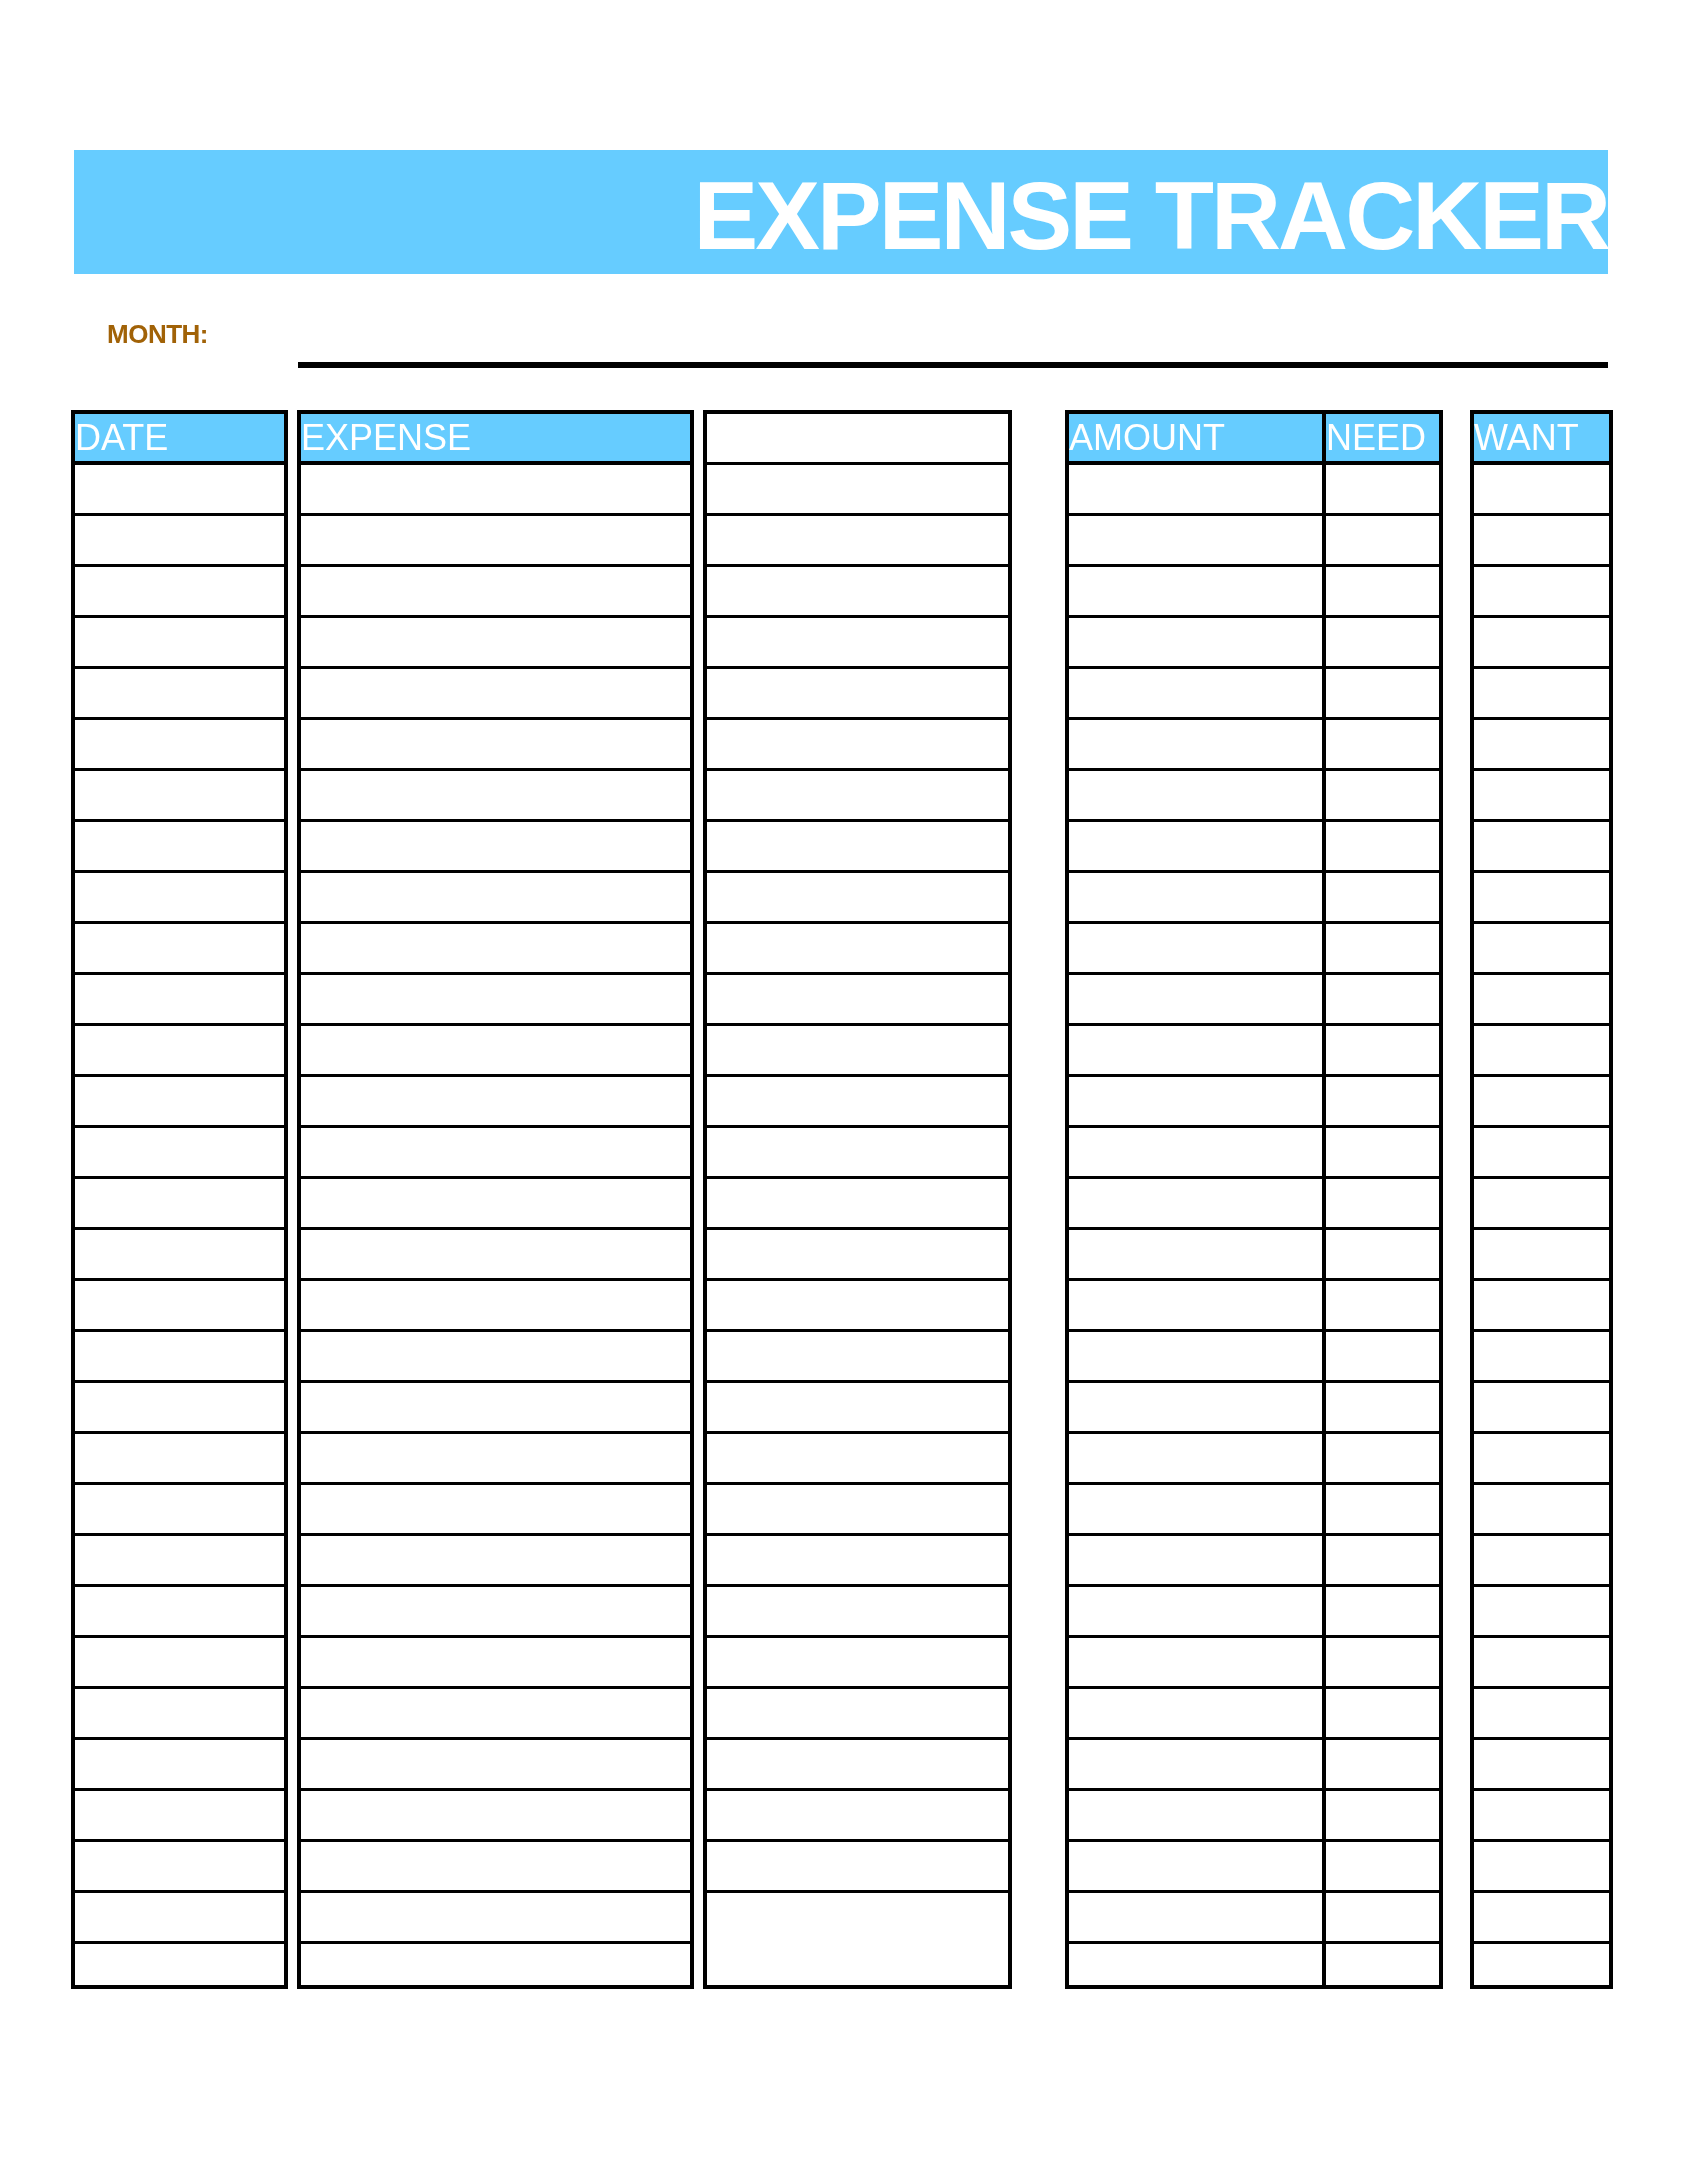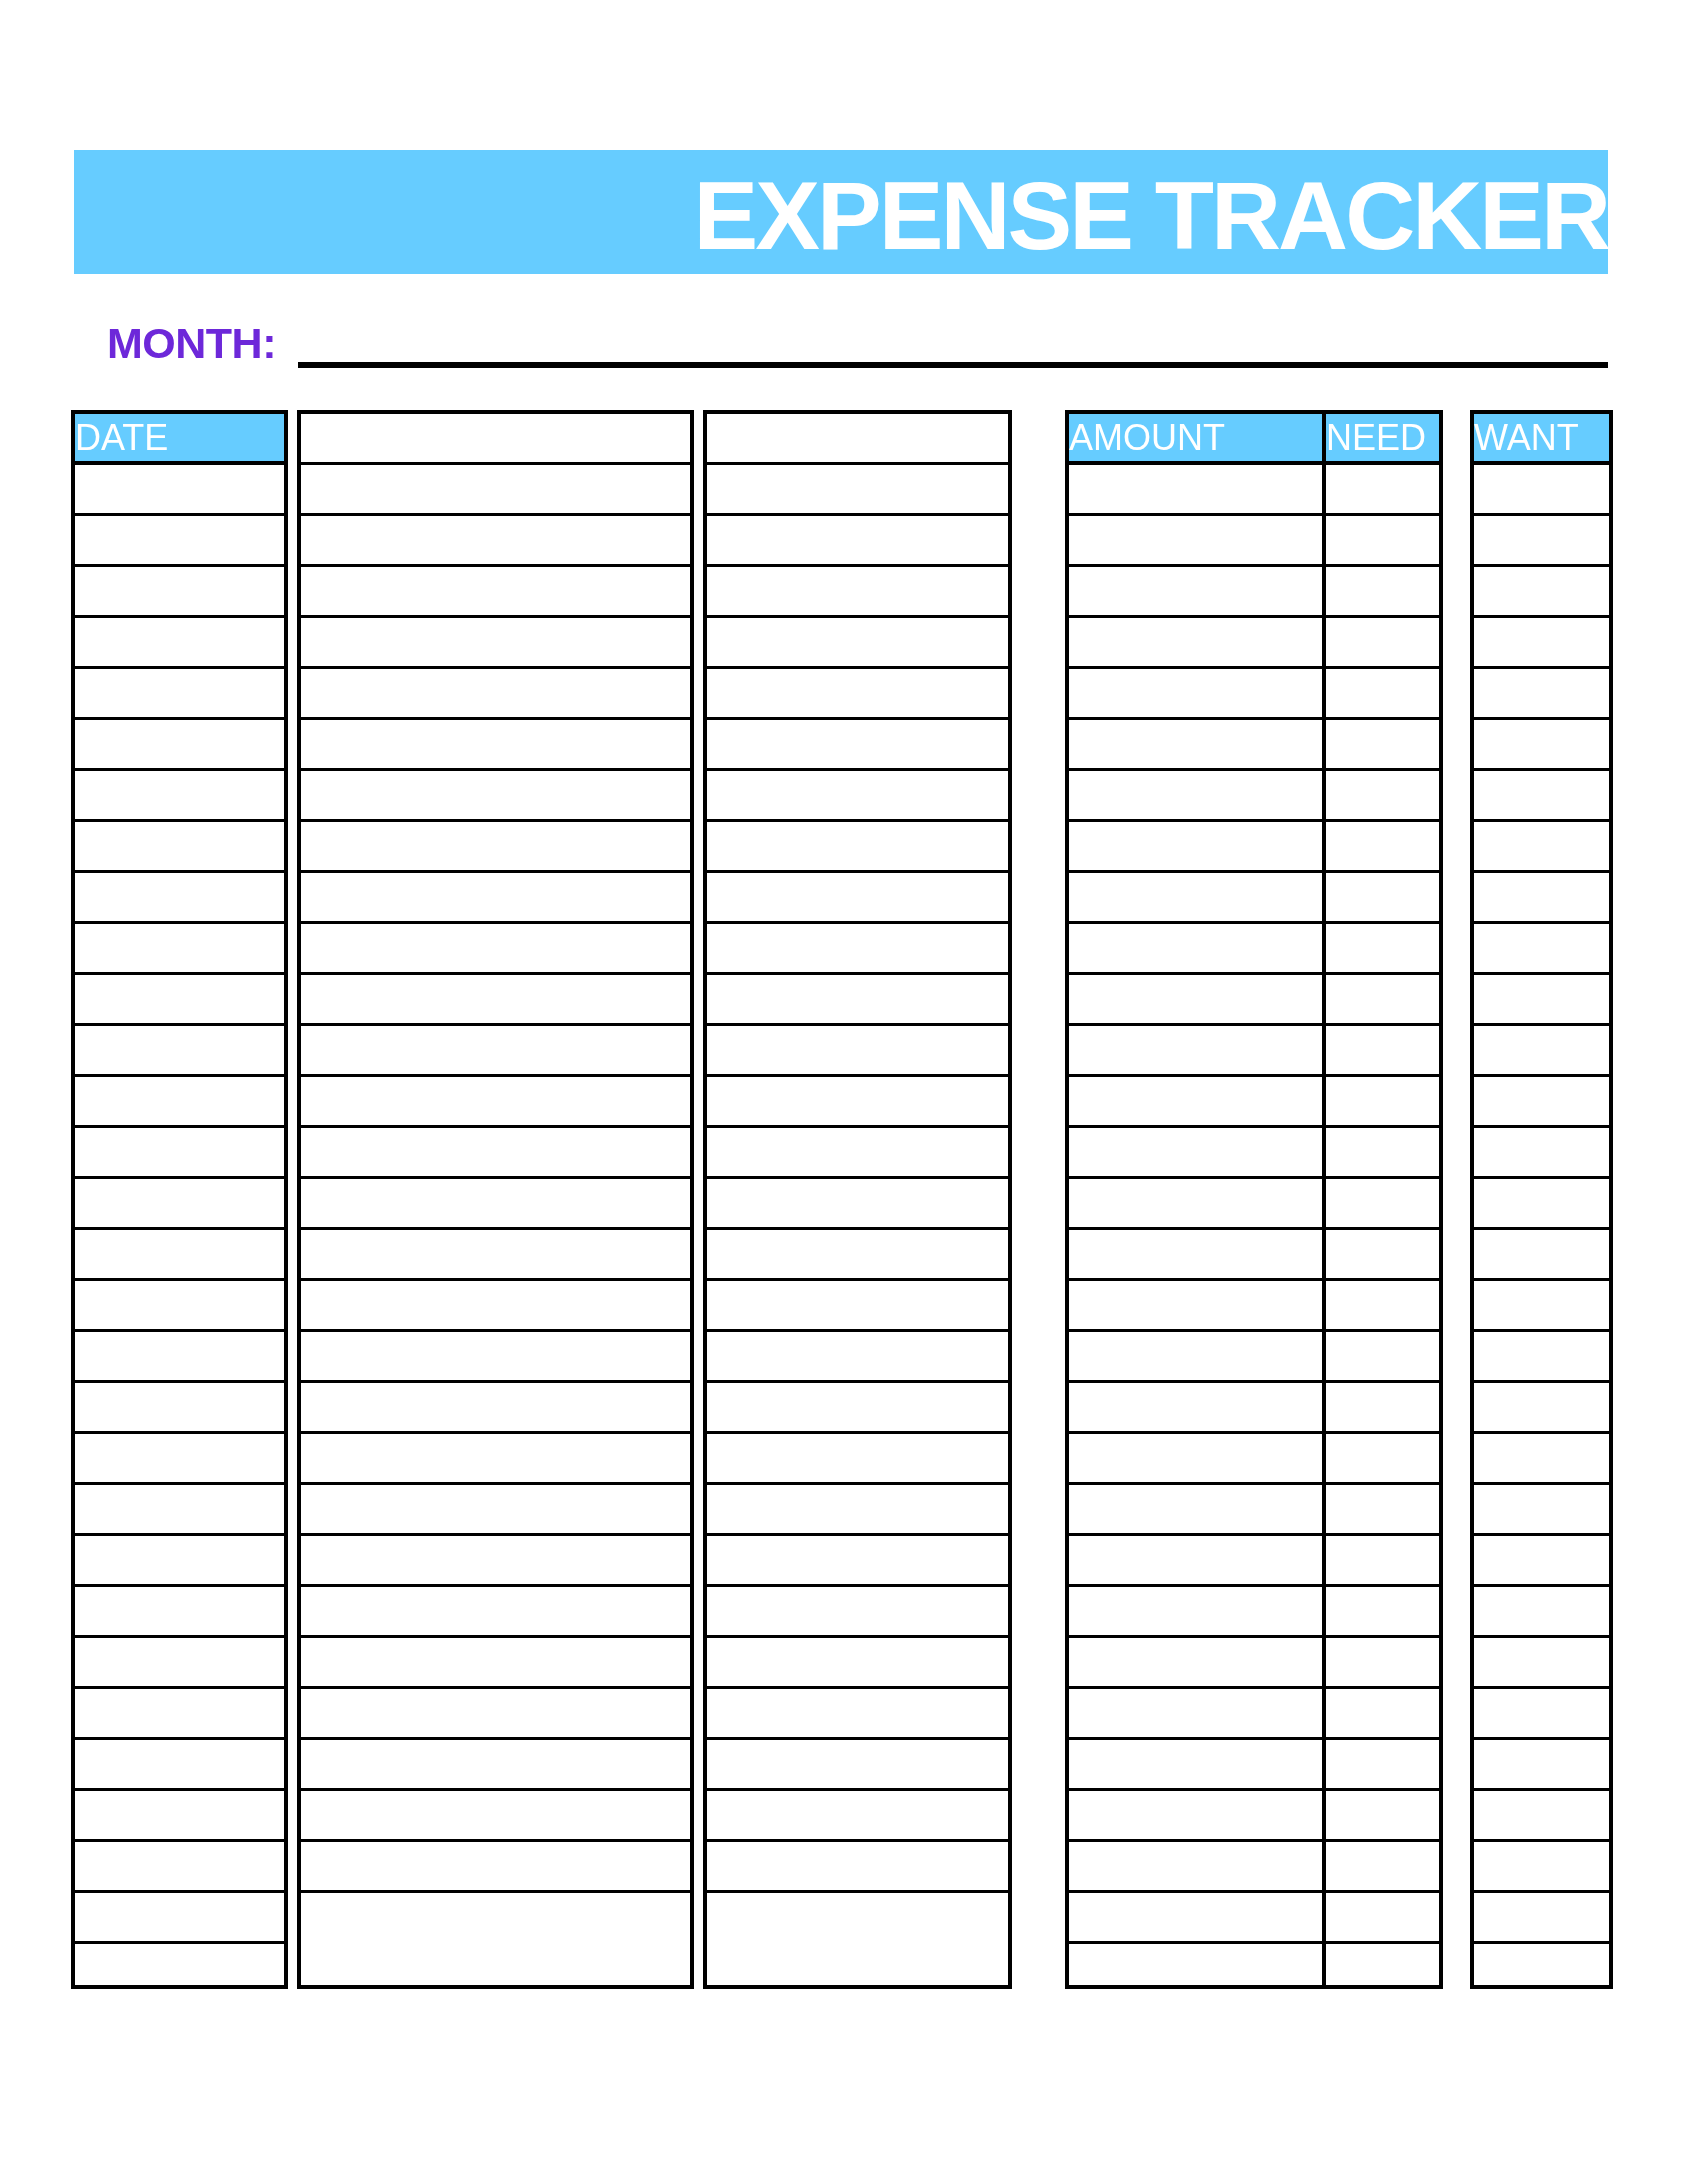--- a/index.html
+++ b/index.html
@@ -1,19 +1,19 @@
 <!DOCTYPE html>
 <html><head>
 <meta charset="utf-8">
 <style>
   html, body { margin: 0; padding: 0; background: #ffffff; }
   body { width: 1683px; height: 2178px; position: relative; overflow: hidden; font-family: "Liberation Sans", sans-serif; }
   .banner { position: absolute; left: 74px; top: 150px; width: 1534px; height: 124px; background: #66CCFF; display: flex; align-items: center; justify-content: flex-end; }
   .banner-title { color: #ffffff; font-weight: bold; font-size: 97px; letter-spacing: -3px; line-height: 1; margin-top: 6px; }
-  .month-label { position: absolute; left: 107px; top: 319px; font-size: 43px; font-weight: bold; color: #6d28d9; letter-spacing: -0.5px; }
+  .month-label { position: absolute; left: 107px; top: 319px; font-size: 26px; font-weight: bold; color: #a16207; letter-spacing: -0.5px; }
   .month-line { position: absolute; left: 298px; top: 362px; width: 1310px; height: 6px; background: #000; }
   .col { position: absolute; top: 410px; height: 1579px; box-sizing: border-box; border: 4px solid #000; background: #fff; }
   .col-header { height: 47px; background: #66CCFF; border-bottom: 4px solid #000; color: #fff; font-size: 36px; text-align: left; line-height: 48px; overflow: hidden; white-space: nowrap; }
   .cells { display: flex; flex-direction: column; }
   .cell { height: 51px; box-sizing: border-box; border-bottom: 3.5px solid #000; }
   .cell:last-child { border-bottom: none; }
 </style>
 </head>
 <body>
 
@@ -54,20 +54,21 @@
         <div class="cell"></div>
         <div class="cell"></div>
         <div class="cell"></div>
         <div class="cell"></div>
         <div class="cell"></div>
         <div class="cell"></div>
         <div class="cell"></div>
       </div>
     </div>
     <div class="col" style="left: 297px; width: 397px;">
+      <div class="col-header">EXPENSE</div>
       <div class="cells">
         <div class="cell"></div>
         <div class="cell"></div>
         <div class="cell"></div>
         <div class="cell"></div>
         <div class="cell"></div>
         <div class="cell"></div>
         <div class="cell"></div>
         <div class="cell"></div>
         <div class="cell"></div>

